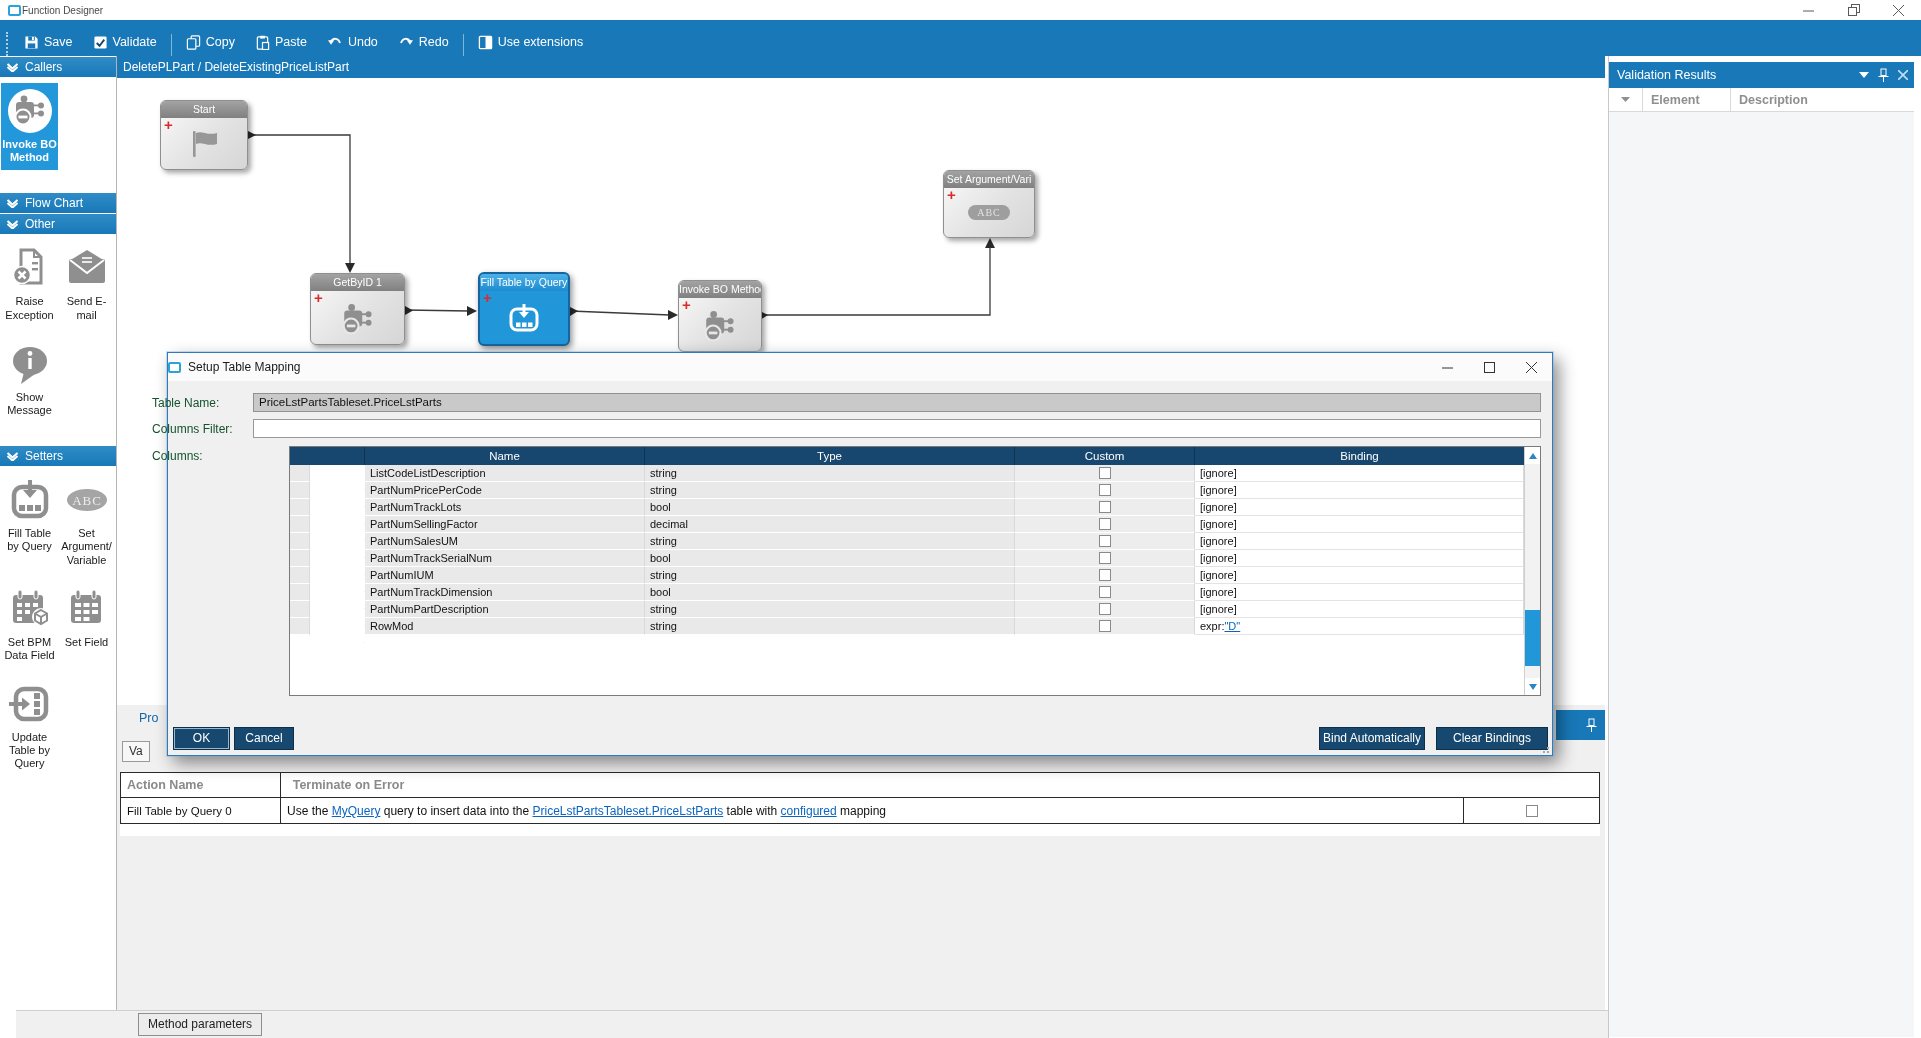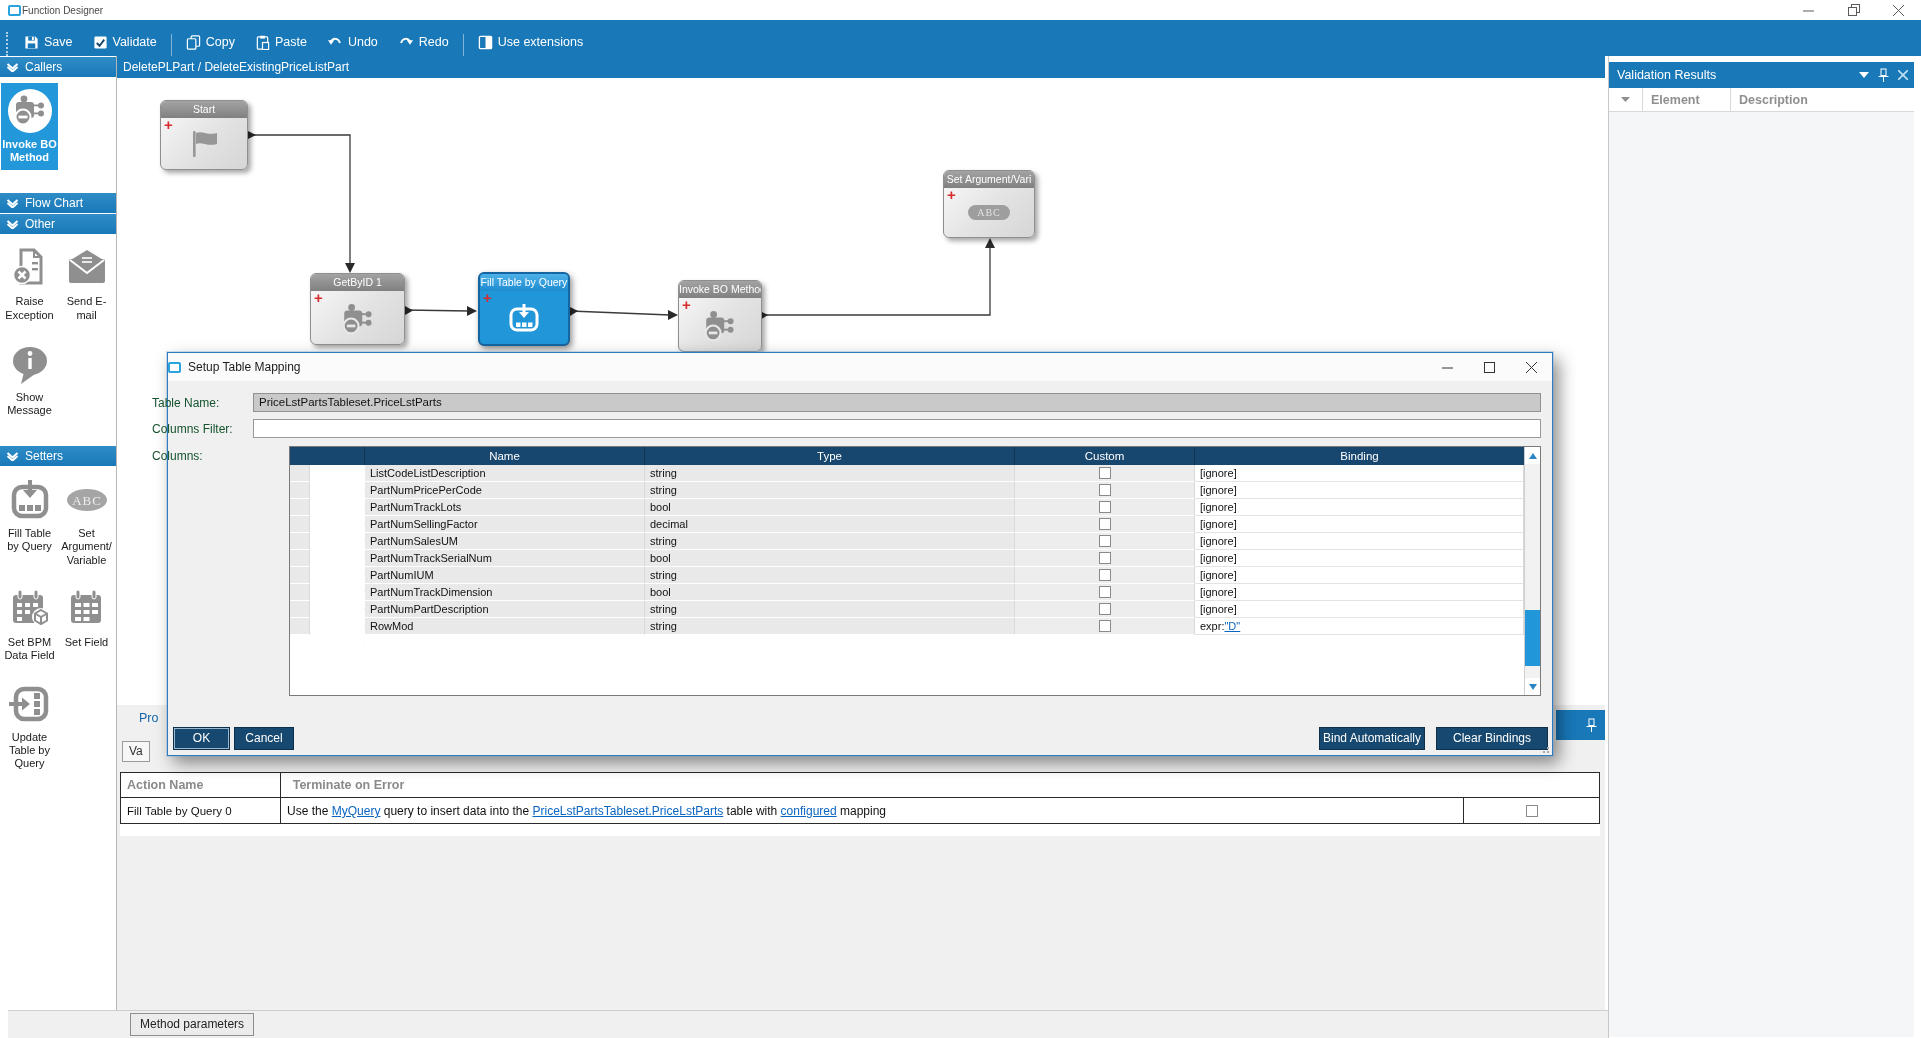--- a/index.html
+++ b/index.html
@@ -56,21 +56,21 @@
   .at-data .at-cell { height:26px; line-height:26px; font-size:12px; color:#111; padding-left:6px; border-top:1px solid #2a2a2a; }
   .atc-name { width:160px; }
   .atc-action { width:1183px; }
   .atc-term { width:135px; text-align:center; padding-left:0 !important; display:flex; align-items:center; justify-content:center; }
   .at-head .atc-term { display:block; text-align:center; }
   .white-under { position:absolute; left:3px; top:119px; width:1480px; height:12px; background:#fff; }
 
   .link { color:#0a64c2; text-decoration:underline; cursor:pointer; }
 
   
-  .bottomstrip { position:absolute; left:8px; top:1010px; width:1605px; height:28px; background:#f0f0f0; border-top:1px solid #cfcfcf; }
+  .bottomstrip { position:absolute; left:16px; top:1010px; width:1605px; height:28px; background:#f0f0f0; border-top:1px solid #cfcfcf; }
   .mp-tab { position:absolute; left:122px; top:2px; border:1px solid #8f8f8f; background:#ececec; font-size:12px; color:#222; padding:3px 9px 4px; }
 
   
   .valpanel { position:absolute; left:1608px; top:56px; width:306px; height:982px; background:#fff; border-left:1px solid #c8c8c8; }
   .vp-header { margin-top:6px; height:26px; background:#1878b8; color:#fff; font-size:12.5px; display:flex; align-items:center; padding:0 6px 0 8px; }
   .vp-hicons { margin-left:auto; display:flex; align-items:center; gap:9px; }
   .vp-cols { display:flex; height:24px; border-bottom:1px solid #d9d9d9; background:#fff; }
   .vp-col { border-right:1px solid #d9d9d9; color:#8f8f8f; font-weight:bold; font-size:12.5px; line-height:24px; padding-left:8px; }
   .vp-body { height:925px; background:#f5f6f7; }
 

